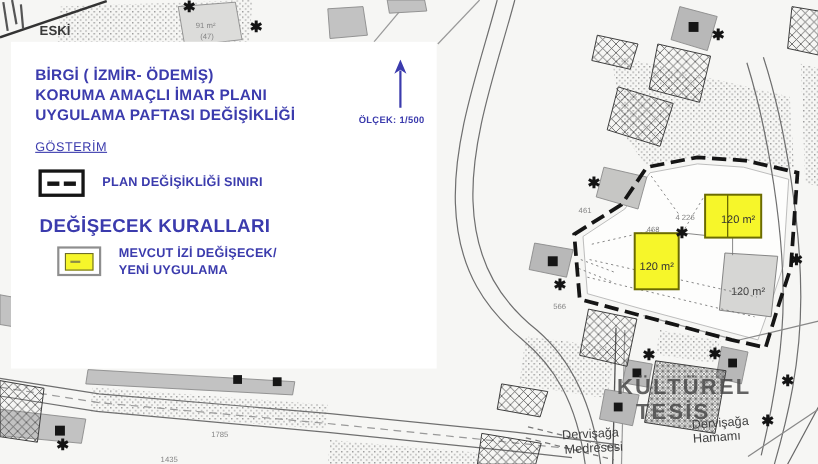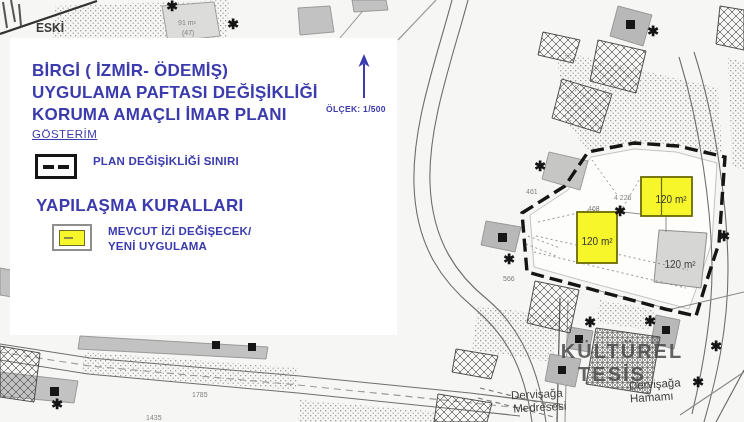--- a/index.html
+++ b/index.html
@@ -6,28 +6,28 @@
   .stage{
     position:relative;width:744px;height:422px;overflow:hidden;
     background:#f5f5f3;font-family:"Liberation Sans",sans-serif;
   }
   .stage svg{position:absolute;left:0;top:0;}
   
   .panel{
     position:absolute;left:10px;top:38px;width:387px;height:297px;
     background:#ffffff;color:#3b3bad;
   }
-  .panel .title{position:absolute;left:22px;top:22px;font-size:17px;font-weight:bold;
+  .panel .title{position:absolute;left:22px;top:22px;font-size:14px;font-weight:bold;
     line-height:1.28;letter-spacing:0.2px;white-space:nowrap;}
   .panel .north{position:absolute;left:346px;top:16px;width:16px;height:46px;}
   .panel .scale{position:absolute;left:296px;top:66px;width:100px;text-align:center;
     font-size:8.5px;font-weight:bold;letter-spacing:0.3px;}
   .panel .gosterim{position:absolute;left:22px;top:90px;font-size:11.5px;font-weight:normal;
     text-decoration:underline;letter-spacing:0.5px;}
-  .lrow{position:absolute;display:flex;align-items:flex-start;}
+  .lrow{position:absolute;display:flex;align-items:center;}
   .lrow1{left:25px;top:116px;}
   .lrow2{left:25px;top:186px;align-items:flex-start;padding-left:17px;}
   .sym1{width:42px;height:25px;border:3px solid #151515;background:#fff;
     display:flex;align-items:center;justify-content:space-evenly;box-sizing:border-box;}
   .sym1 .dash{width:11px;height:4px;background:#151515;}
   .ltext{margin-left:16px;font-size:11.5px;font-weight:bold;letter-spacing:0.2px;line-height:1.3;}
   .rules{position:absolute;left:26px;top:158px;font-size:17px;font-weight:bold;letter-spacing:0.3px;}
   .sym2{width:40px;height:27px;border:2.5px solid #8e8e8e;background:#fff;
     display:flex;align-items:center;justify-content:center;box-sizing:border-box;flex:none;}
   .sym2 .yellowbox{width:26px;height:16px;background:#f6f62a;border:1.5px solid #6e6e2a;
@@ -194,43 +194,43 @@
       <text x="540" y="411" font-size="11.5" fill="#3f3f3f" text-anchor="middle" transform="rotate(-3 540 411)">Medresesi</text>
 
       <text x="655" y="388" font-size="11.5" fill="#3f3f3f" text-anchor="middle" transform="rotate(-4 655 388)">Dervişağa</text>
       <text x="652" y="401" font-size="11.5" fill="#3f3f3f" text-anchor="middle" transform="rotate(-4 652 401)">Hamamı</text>
     </g>
   </svg>
 
   <div class="panel">
     <div class="title">
       <div>BİRGİ ( İZMİR- ÖDEMİŞ)</div>
+      <div>KORUMA AMAÇLI İMAR PLANI</div>
       <div>UYGULAMA PAFTASI DEĞİŞİKLİĞİ</div>
-      <div>KORUMA AMAÇLI İMAR PLANI</div>
     </div>
 
     <div class="north">
       <svg width="16" height="46" viewBox="0 0 16 46">
         <line x1="8" y1="44" x2="8" y2="10" stroke="#3b3bad" stroke-width="2"></line>
         <path d="M8,0 L13.5,13 L8,9.5 L2.5,13 Z" fill="#3b3bad"></path>
       </svg>
     </div>
     <div class="scale">ÖLÇEK: 1/500</div>
 
     <div class="gosterim">GÖSTERİM</div>
 
     <div class="lrow lrow1">
       <div class="sym1">
         <span class="dash"></span>
         <span class="dash"></span>
       </div>
       <div class="ltext">PLAN DEĞİŞİKLİĞİ SINIRI</div>
     </div>
 
-    <div class="rules">YAPILAŞMA KURALLARI</div>
+    <div class="rules">DEĞİŞECEK KURALLARI</div>
 
     <div class="lrow lrow2">
       <div class="sym2">
         <div class="yellowbox">
           <span class="minidash"></span>
         </div>
       </div>
       <div class="ltext">
         <div>MEVCUT İZİ DEĞİŞECEK/</div>
         <div>YENİ UYGULAMA</div>

